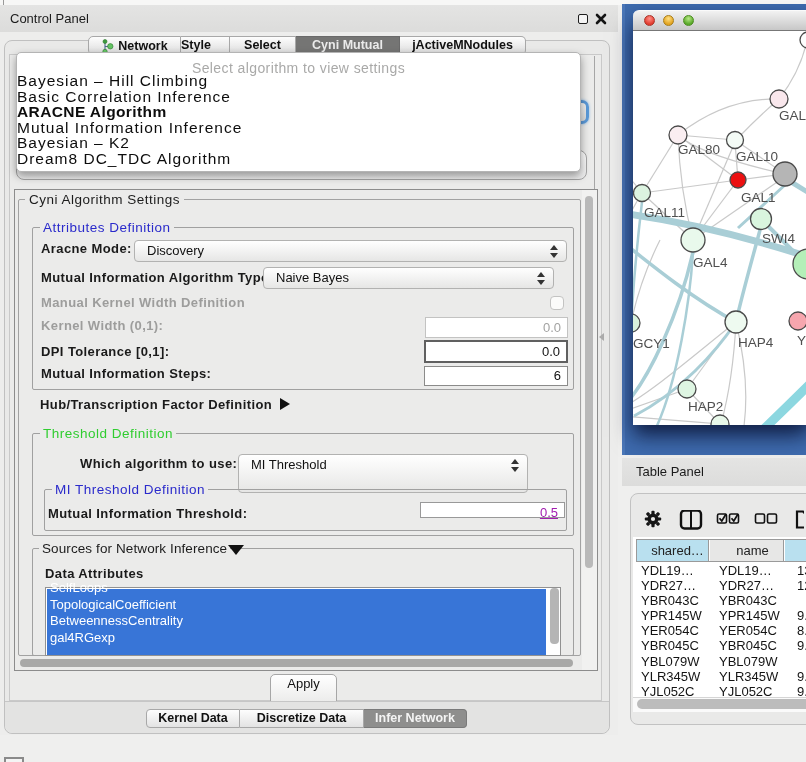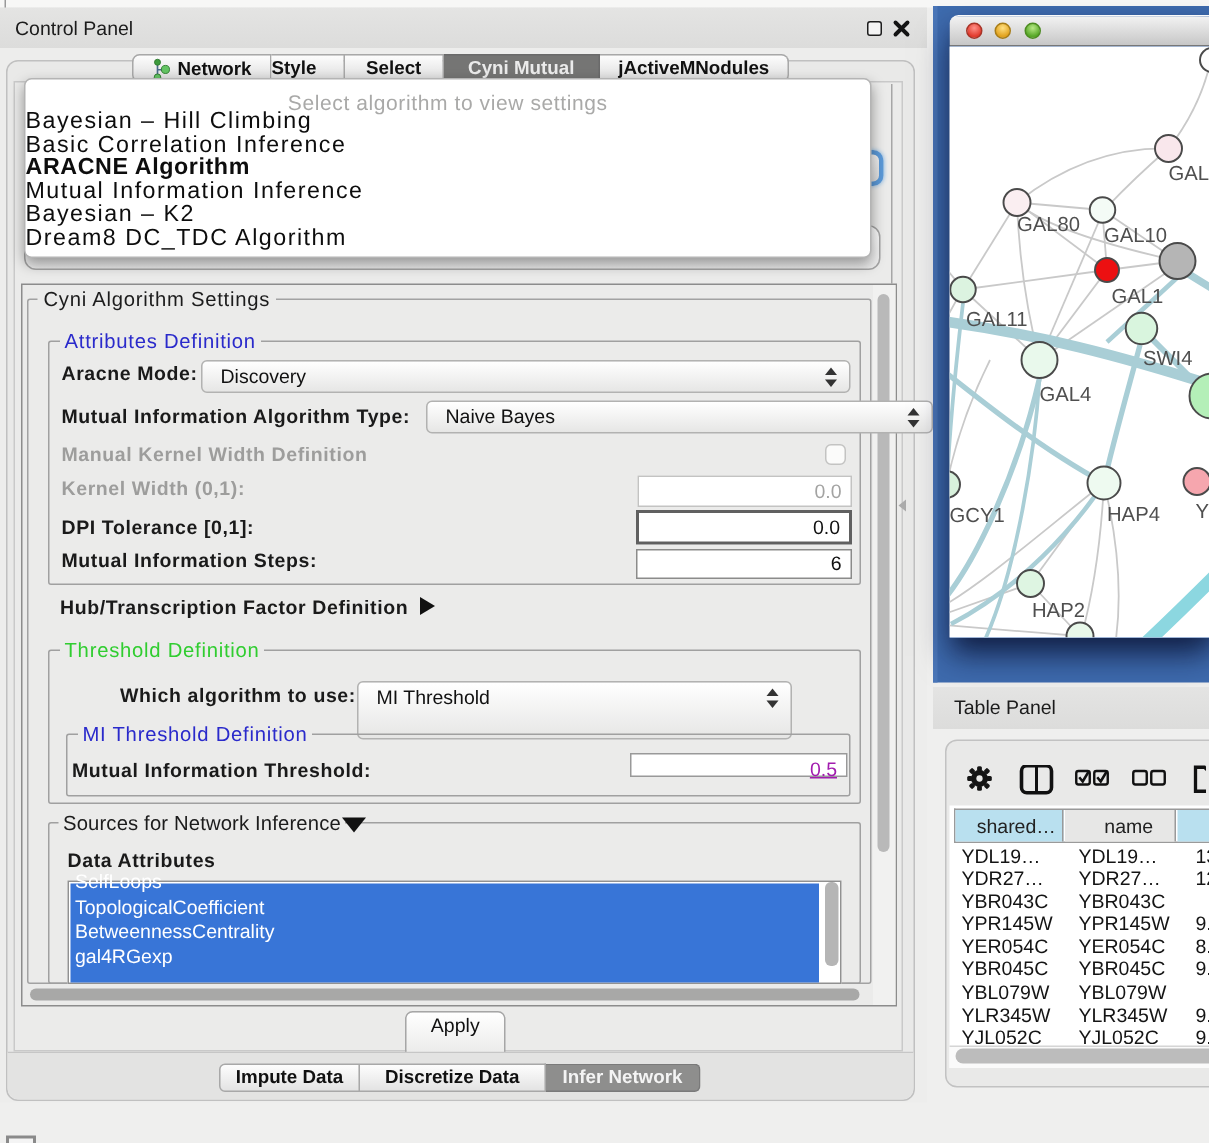--- a/index.html
+++ b/index.html
@@ -59,21 +59,21 @@
 
 <div class="abs" style="left:18px;top:199px;width:563px;height:457px;border:1px solid #a2a2a2;border-radius:2px;"></div>
 <div class="abs" style="left:25px;top:192px;font-size:13.5px;letter-spacing:0.5px;color:#1c1c1c;background:#ebebea;padding:0 4px;line-height:15px;">Cyni Algorithm Settings</div>
 
 <div class="abs" style="left:32px;top:227px;width:542px;height:163px;border:1px solid #a0a0a0;border-radius:2px;"></div>
 <div class="abs" style="left:40px;top:220px;font-size:13.5px;letter-spacing:0.5px;color:#2a2acb;background:#ebebea;padding:0 3px;line-height:15px;">Attributes Definition</div>
 
 <div class="abs b" style="left:41px;top:241px;font-size:13px;color:#1a1a1a;">Aracne Mode:</div>
 <div class="abs combo" style="left:134px;top:240px;width:433px;height:22px;">Discovery</div>
 <div class="abs b" style="left:41px;top:270px;font-size:13px;color:#1a1a1a;">Mutual Information Algorithm Type:</div>
-<div class="abs combo" style="left:284px;top:267px;width:338px;height:22px;">Naive Bayes</div>
+<div class="abs combo" style="left:263px;top:267px;width:291px;height:22px;">Naive Bayes</div>
 <div class="abs b" style="left:41px;top:295px;font-size:13px;color:#9d9d9c;">Manual Kernel Width Definition</div>
 <div class="abs" style="left:550px;top:296px;width:14px;height:14px;border:1.5px solid #c3c3c2;border-radius:4px;background:#fbfbfa;"></div>
 <div class="abs b" style="left:41px;top:318px;font-size:13px;color:#9d9d9c;">Kernel Width (0,1):</div>
 <div class="abs field" style="left:425px;top:317px;width:143px;height:21px;border:1px solid #c3c3c2;color:#a3a3a2;line-height:19px;">0.0</div>
 <div class="abs b" style="left:41px;top:344px;font-size:13px;color:#1a1a1a;">DPI Tolerance [0,1]:</div>
 <div class="abs field" style="left:424px;top:340px;width:144px;height:23px;border:2px solid #606060;color:#111;line-height:19px;">0.0</div>
 <div class="abs b" style="left:41px;top:366px;font-size:13px;color:#1a1a1a;">Mutual Information Steps:</div>
 <div class="abs field" style="left:424px;top:366px;width:144px;height:20px;border:1px solid #8b8b8a;color:#111;line-height:18px;">6</div>
 
 <div class="abs b" style="left:40px;top:397px;font-size:13px;color:#1a1a1a;">Hub/Transcription Factor Definition</div>
@@ -99,21 +99,21 @@
 <div class="abs" style="left:50px;top:580px;font-size:13px;color:#fff;line-height:16.5px;">SelfLoops<br>TopologicalCoefficient<br>BetweennessCentrality<br>gal4RGexp</div>
 <div class="abs" style="left:550px;top:588px;width:8.5px;height:56px;background:#b5b5b5;border-radius:4px;"></div>
 <div class="abs" style="left:20px;top:659px;width:553px;height:8px;background:#a8a8a7;border-radius:4px;"></div>
 <div class="abs" style="left:599px;top:333px;width:0;height:0;border-right:5px solid #ababab;border-top:4px solid transparent;border-bottom:4px solid transparent;"></div>
 
 <div class="abs" style="left:270px;top:674px;width:67px;height:32px;background:linear-gradient(#ffffff,#e9e9e8);border:1px solid #a6a6a6;border-radius:5px;text-align:center;line-height:18px;font-size:13px;color:#111;">Apply</div>
 
 <div class="abs" style="left:5px;top:701px;width:604px;height:32px;background:#e3e3e2;border-radius:0 0 8px 8px;border-top:1px solid #c6c6c6;"></div>
 
 <div class="abs" style="left:146px;top:709px;height:19px;display:flex;font-size:12.5px;font-weight:bold;">
-  <div style="width:94px;background:linear-gradient(#fdfdfd,#e3e3e3);border:1px solid #a8a8a8;border-radius:4px 0 0 4px;text-align:center;line-height:17px;color:#111;">Impute Data</div>
+  <div style="width:94px;background:linear-gradient(#fdfdfd,#e3e3e3);border:1px solid #a8a8a8;border-radius:4px 0 0 4px;text-align:center;line-height:17px;color:#111;">Kernel Data</div>
   <div style="width:124px;background:linear-gradient(#fdfdfd,#e3e3e3);border:1px solid #a8a8a8;border-left:none;text-align:center;line-height:17px;color:#111;">Discretize Data</div>
   <div style="width:103px;background:#8e8e8d;border:1px solid #7a7a7a;border-left:none;border-radius:0 4px 4px 0;text-align:center;line-height:17px;color:#f4f4f4;">Infer Network</div>
 </div>
 
 <div class="abs" style="left:4px;top:757px;width:20px;height:10px;border:2px solid #8a8a8a;background:#f4f4f4;"></div>
 
 <div class="abs" style="left:16px;top:52px;width:565px;height:120px;background:#fff;border:1px solid #b4b4b4;border-radius:5px;box-shadow:0 4px 9px rgba(0,0,0,0.38);"></div>
 <div class="abs" style="left:16px;top:60px;width:565px;text-align:center;font-size:14px;letter-spacing:0.4px;color:#a9a9a8;">Select algorithm to view settings</div>
 <div class="abs" style="left:17px;top:73px;font-size:15.5px;letter-spacing:1px;color:#0d0d0d;line-height:15.5px;">Bayesian – Hill Climbing<br>Basic Correlation Inference<br><span class="b">ARACNE Algorithm</span><br>Mutual Information Inference<br>Bayesian – K2<br>Dream8 DC_TDC Algorithm</div>
 

